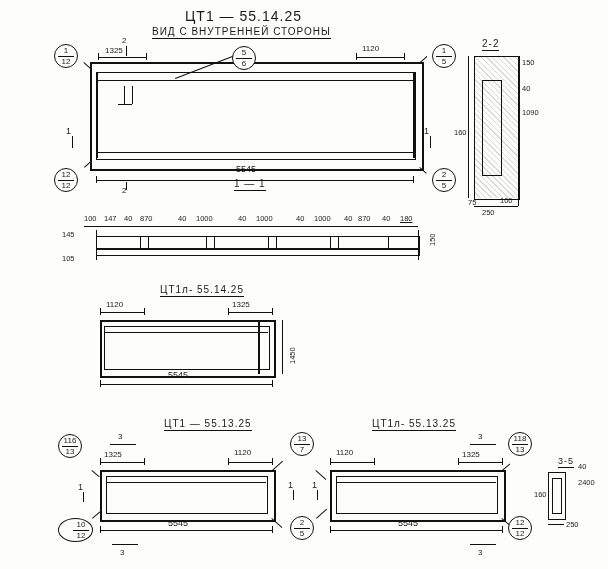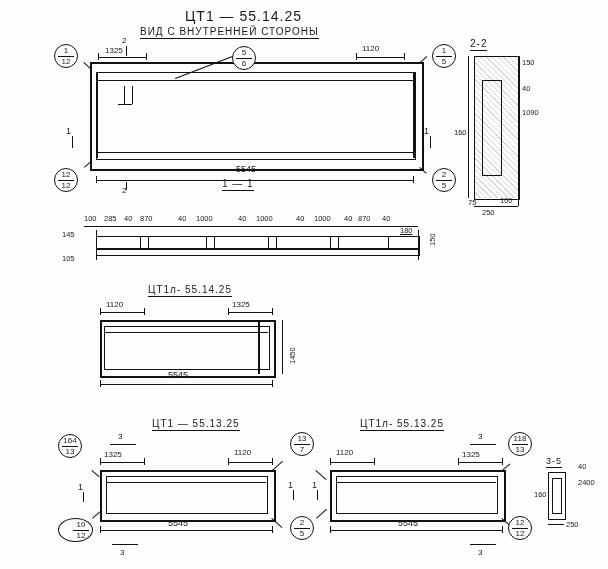--- a/index.html
+++ b/index.html
@@ -1,20 +1,20 @@
 <!DOCTYPE html>
 <html><head>
 <meta charset="utf-8">
 <style>
   html,body{margin:0;padding:0;background:#fdfdfb;}
   body{width:608px;height:569px;position:relative;overflow:hidden;
        font-family:"Liberation Sans",sans-serif;color:#1a1a1a;}
   .sheet{position:absolute;left:0;top:0;width:608px;height:569px;}
   .ttl{position:absolute;white-space:nowrap;font-size:14px;letter-spacing:1px;}
-  .ttl u{text-decoration:none;border-bottom:1px solid #111;padding-bottom:1px;}
+  .ttl u{text-decoration:none;border-bottom:1px solid #111;padding-bottom:1px;margin-left:12px;}
   .vert{transform-origin:left top;}
   .ln{position:absolute;background:#111;}
   .h{height:1px;}
   .v{width:1px;}
   .h2{height:2px;}
   .v2{width:2px;}
   .box{position:absolute;border:1px solid #111;}
   .box2{position:absolute;border:2px solid #111;}
   .circ{position:absolute;border:1px solid #111;border-radius:50%;
         display:flex;flex-direction:column;align-items:center;justify-content:center;
@@ -132,33 +132,33 @@
   <div class="ln v" style="left:206px;top:236px;height:12px;"></div>
   <div class="ln v" style="left:214px;top:236px;height:12px;"></div>
   <div class="ln v" style="left:268px;top:236px;height:12px;"></div>
   <div class="ln v" style="left:276px;top:236px;height:12px;"></div>
   <div class="ln v" style="left:330px;top:236px;height:12px;"></div>
   <div class="ln v" style="left:338px;top:236px;height:12px;"></div>
   <div class="ln v" style="left:388px;top:236px;height:12px;"></div>
 
   <div class="ln h" style="left:84px;top:226px;width:334px;"></div>
   <div class="dim sm" style="left:84px;top:214px;">100</div>
-  <div class="dim sm" style="left:104px;top:214px;">285</div>
+  <div class="dim sm" style="left:104px;top:214px;">147</div>
   <div class="dim sm" style="left:124px;top:214px;">40</div>
   <div class="dim sm" style="left:140px;top:214px;">870</div>
   <div class="dim sm" style="left:178px;top:214px;">40</div>
   <div class="dim sm" style="left:196px;top:214px;">1000</div>
   <div class="dim sm" style="left:238px;top:214px;">40</div>
   <div class="dim sm" style="left:256px;top:214px;">1000</div>
   <div class="dim sm" style="left:296px;top:214px;">40</div>
   <div class="dim sm" style="left:314px;top:214px;">1000</div>
   <div class="dim sm" style="left:344px;top:214px;">40</div>
   <div class="dim sm" style="left:358px;top:214px;">870</div>
   <div class="dim sm" style="left:382px;top:214px;">40</div>
-  <div class="dim sm" style="left:400px;top:226px;text-decoration:underline;">180</div>
+  <div class="dim sm" style="left:400px;top:214px;text-decoration:underline;">180</div>
 
   <div class="dim sm" style="left:62px;top:230px;">145</div>
   <div class="dim sm" style="left:62px;top:254px;">105</div>
   <div class="dim sm vert" style="left:428px;top:246px;transform:rotate(-90deg);">150</div>
 
   <div class="ttl" style="left:148px;top:284px;font-size:10px;"><u>ЦТ1л- 55.14.25</u></div>
   <div class="box2" style="left:100px;top:320px;width:172px;height:54px;"></div>
   <div class="box" style="left:104px;top:326px;width:164px;height:42px;"></div>
   <div class="ln v2" style="left:258px;top:320px;height:54px;"></div>
   <div class="ln h" style="left:104px;top:332px;width:164px;"></div>
@@ -183,21 +183,21 @@
   <div class="ttl" style="left:152px;top:418px;font-size:10px;"><u>ЦТ1 — 55.13.25</u></div>
   <div class="box2" style="left:100px;top:470px;width:172px;height:48px;"></div>
   <div class="box" style="left:106px;top:476px;width:160px;height:36px;"></div>
   <div class="ln h" style="left:106px;top:482px;width:160px;"></div>
   <div class="ln" style="left:92px;top:470px;width:10px;height:1px;transform:rotate(40deg);transform-origin:left top;"></div>
   <div class="ln" style="left:92px;top:518px;width:10px;height:1px;transform:rotate(-40deg);transform-origin:left top;"></div>
   <div class="ln" style="left:272px;top:470px;width:14px;height:1px;transform:rotate(-42deg);transform-origin:left top;"></div>
   <div class="ln" style="left:272px;top:518px;width:14px;height:1px;transform:rotate(42deg);transform-origin:left top;"></div>
 
   <div class="circ" style="left:58px;top:434px;width:22px;height:22px;">
-    <i>164</i>
+    <i>116</i>
       <span class="bar"></span>
       <i>13</i>
   </div>
   <div class="circ" style="left:58px;top:518px;width:22px;height:22px;padding-left:11px;">
     <i>10</i>
       <span class="bar"></span>
       <i>12</i>
   </div>
   <div class="circ" style="left:290px;top:432px;width:22px;height:22px;">
     <i>13</i>

